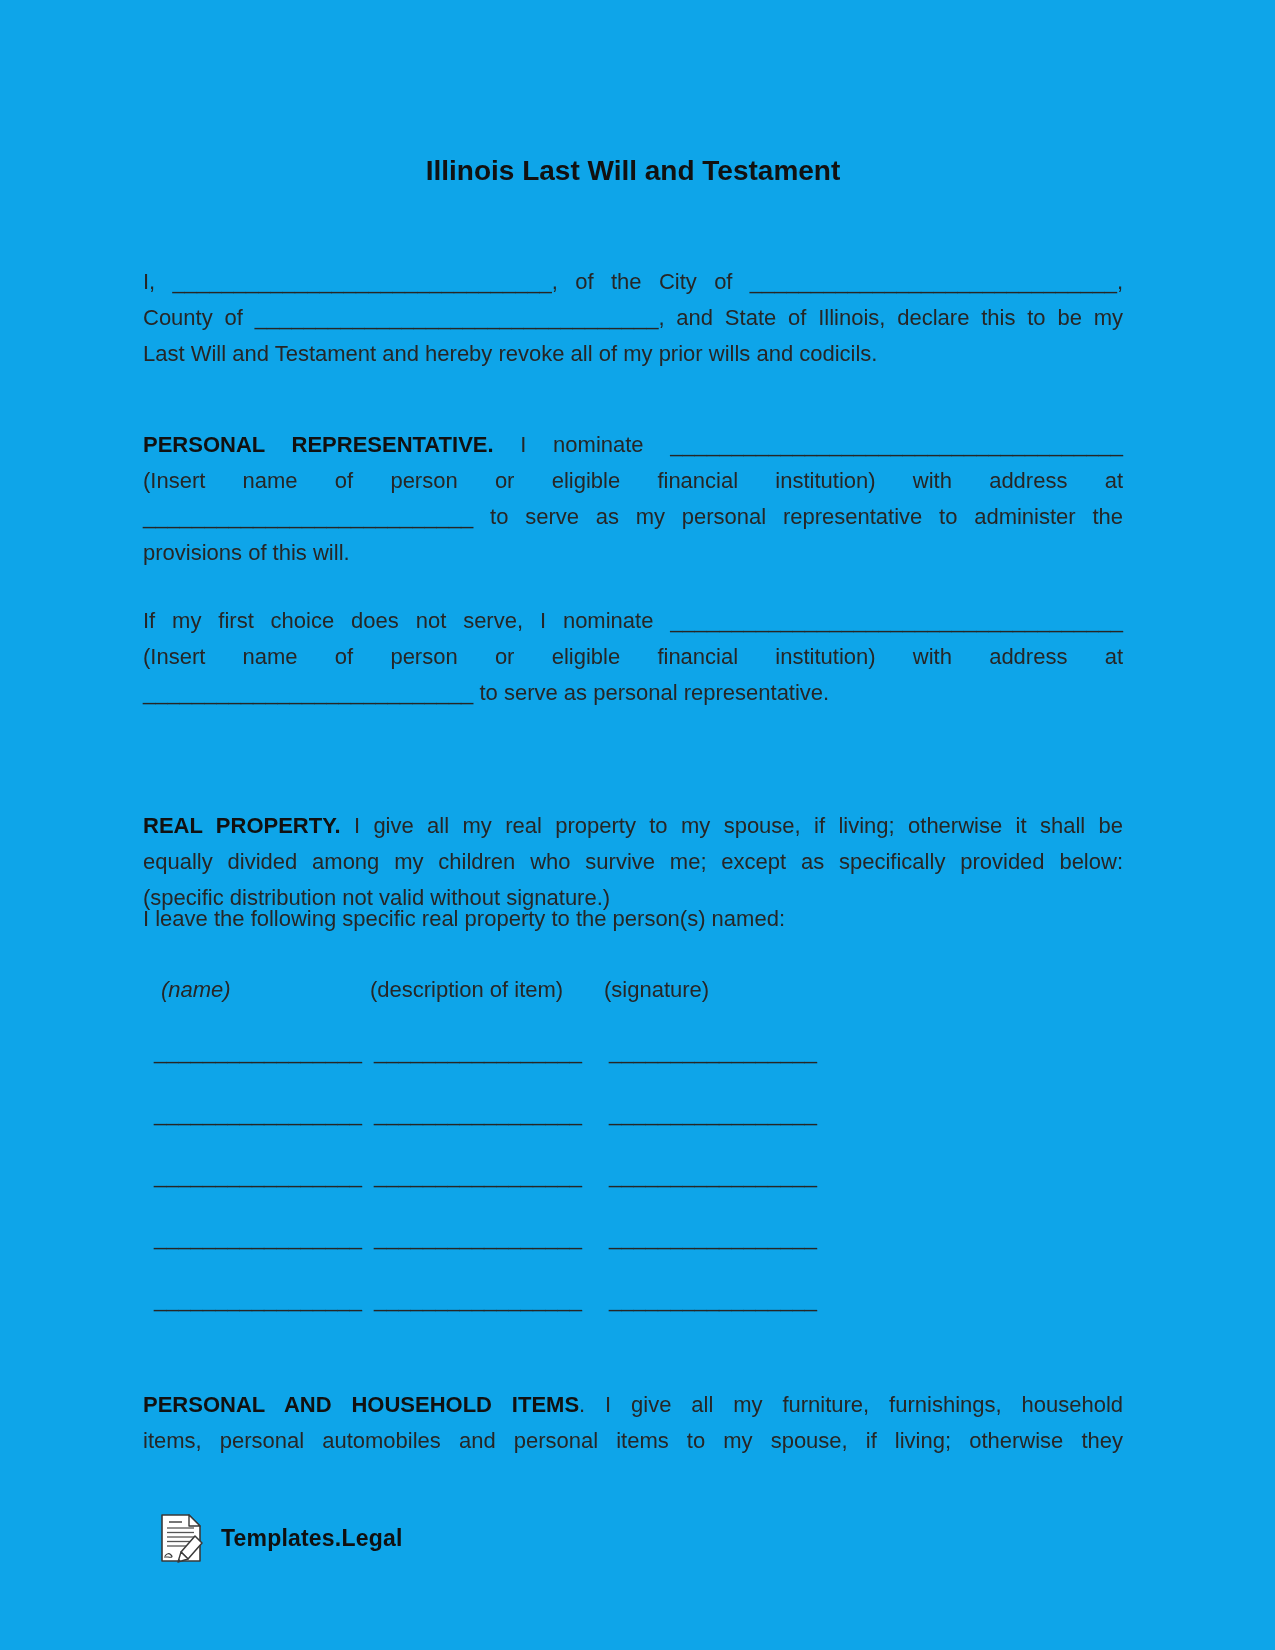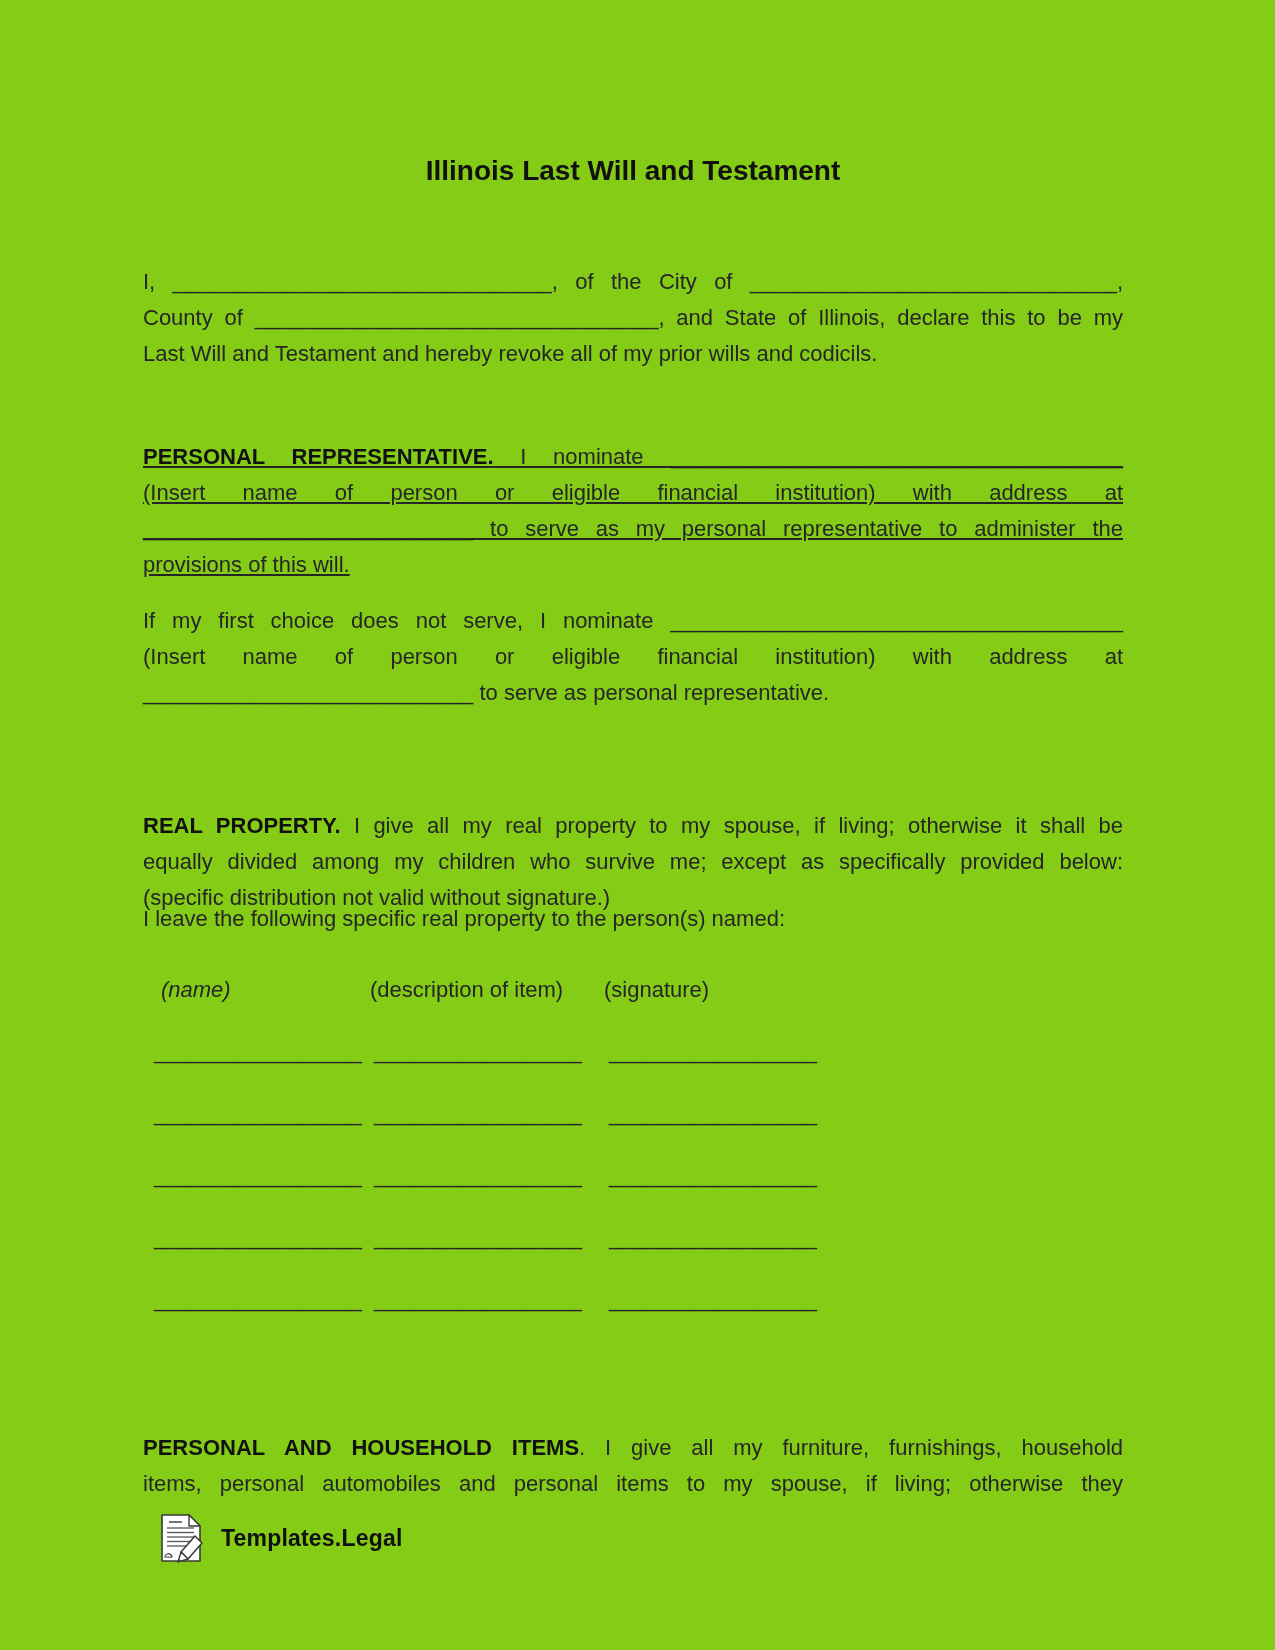--- a/index.html
+++ b/index.html
@@ -6,21 +6,21 @@
   body {
     width: 1275px; height: 1650px;
     background: #ffffff;
     font-family: "Liberation Sans", sans-serif;
     color: #262626;
   }
   .page {
     position: relative;
     width: 1275px; height: 1650px;
     overflow: hidden;
-    background: #84cc16;
+    background: #0ea5e9;
   }
   .block {
     position: absolute;
     left: 143px;
     width: 980px;
     font-size: 22px;
     line-height: 36px;
     color: #262626;
   }
   .ln { display: block; }
@@ -66,21 +66,21 @@
 <div class="page">
 
   <div class="block doc-title">Illinois Last Will and Testament</div>
 
   <div class="block" style="top:264px;">
     <span class="ln jl">I, _______________________________, of the City of ______________________________,</span>
     <span class="ln jl">County of _________________________________, and State of Illinois, declare this to be my</span>
     <span class="ln">Last Will and Testament and hereby revoke all of my prior wills and codicils.</span>
   </div>
 
-  <div class="block" style="top:439px;text-decoration:underline;">
+  <div class="block" style="top:427px;">
     <span class="ln jl"><span class="bold-head">PERSONAL REPRESENTATIVE.</span><span> I nominate _____________________________________</span></span>
     <span class="ln jl">(Insert name of person or eligible financial institution) with address at</span>
     <span class="ln jl">___________________________ to serve as my personal representative to administer the</span>
     <span class="ln">provisions of this will.</span>
   </div>
 
   <div class="block" style="top:603px;">
     <span class="ln jl">If my first choice does not serve, I nominate _____________________________________</span>
     <span class="ln jl">(Insert name of person or eligible financial institution) with address at</span>
     <span class="ln">___________________________ to serve as personal representative.</span>
@@ -123,21 +123,21 @@
       <span class="c2">_________________</span>
       <span class="c3">_________________</span>
     </div>
     <div class="t-row">
       <span class="c1">_________________</span>
       <span class="c2">_________________</span>
       <span class="c3">_________________</span>
     </div>
   </div>
 
-  <div class="block" style="top:1387px;margin-top:43px;">
+  <div class="block" style="top:1387px;">
     <span class="ln jl"><span class="bold-head">PERSONAL AND HOUSEHOLD ITEMS</span><span>. I give all my furniture, furnishings, household</span></span>
     <span class="ln jl">items, personal automobiles and personal items to my spouse, if living; otherwise they</span>
   </div>
 
   <div class="footer">
     <span class="icon-wrap">
       <svg width="50" height="52" viewBox="0 0 50 52" xmlns="http://www.w3.org/2000/svg">
         <path d="M6 3 h27 l11 11 v35 h-38 z" fill="#ffffff" stroke="#3a3a3a" stroke-width="1.6" stroke-linejoin="round"></path>
         <path d="M33 3 l11 11 h-11 z" fill="#ffffff" stroke="#3a3a3a" stroke-width="1.4" stroke-linejoin="round"></path>
         <line x1="13" y1="10" x2="26" y2="10" stroke="#3a3a3a" stroke-width="1.4"></line>

